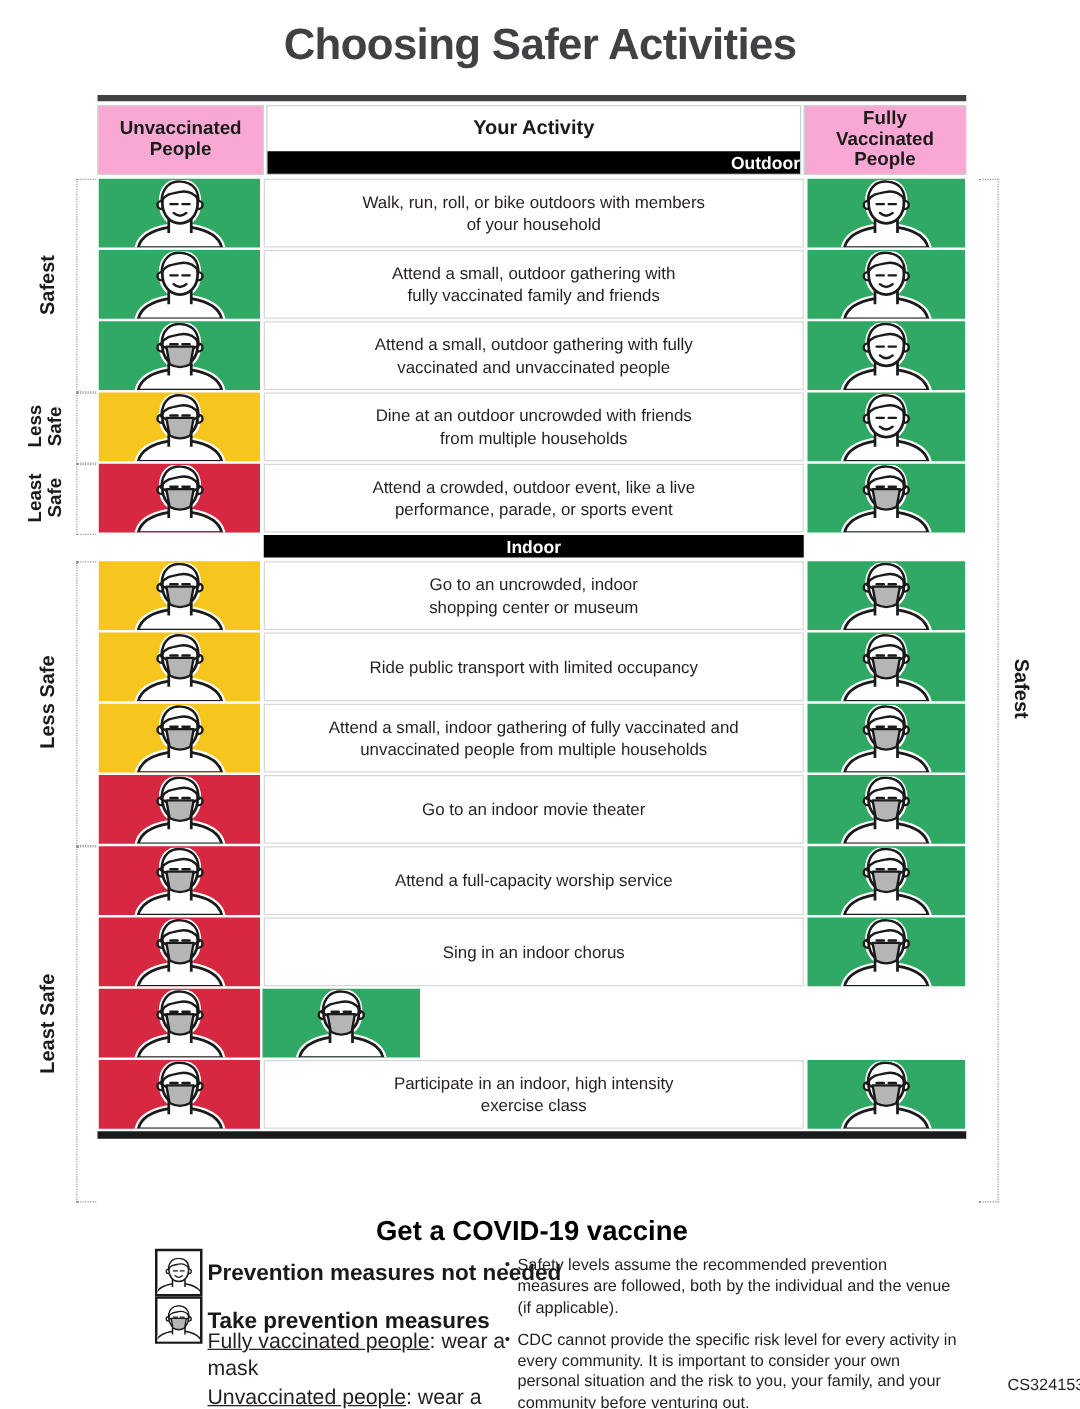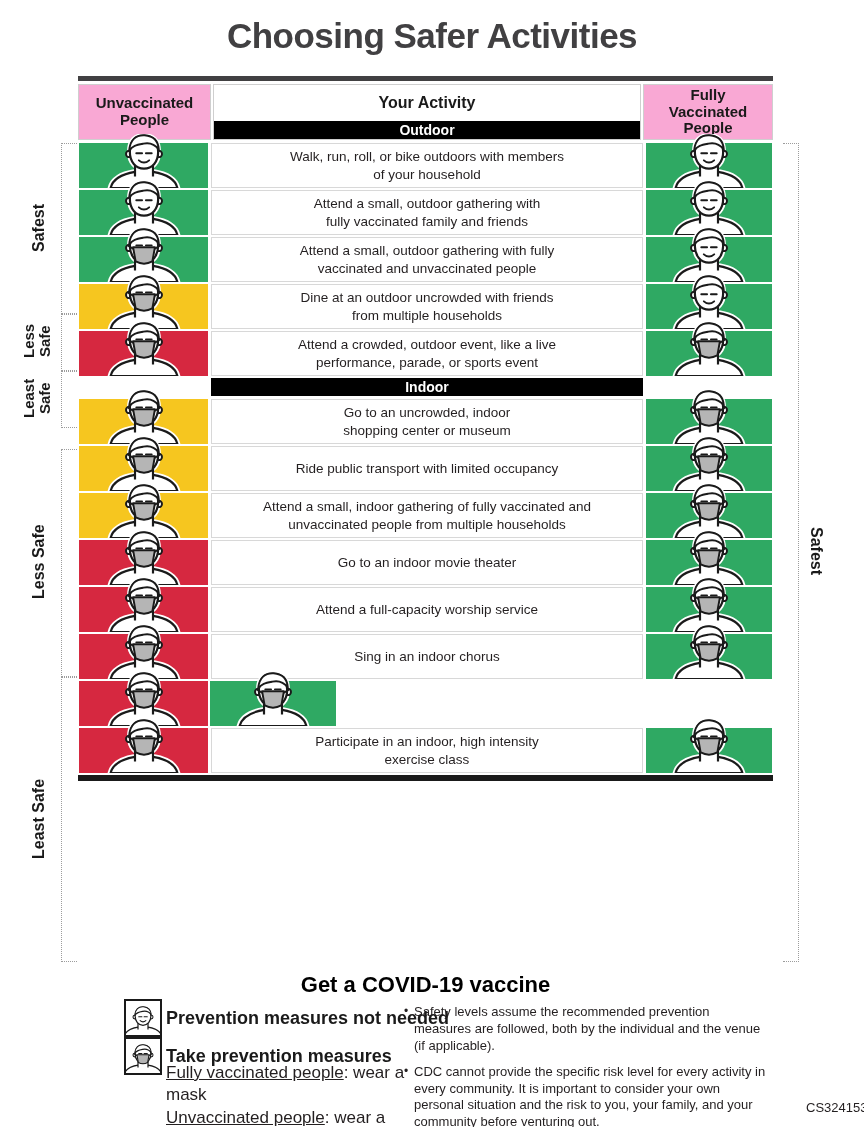--- a/index.html
+++ b/index.html
@@ -12,24 +12,24 @@
   .tablewrap{position:absolute;left:78px;top:76px;width:695px;}
   .rule-top{height:5px;background:#414042;margin-bottom:3px;}
   .rule-bottom{height:6px;background:#1a1a1a;margin-top:2px;}
 
   .hdr-row{display:flex;height:56px;margin-bottom:3px;}
   .hdr-cell{border:1px solid #cfcfcf;background:#f9a8d4;display:flex;align-items:center;justify-content:center;
             text-align:center;font-weight:bold;font-size:15px;line-height:1.12;white-space:pre-line;color:#1a1a1a;}
   .hdr-left{width:131px;}
   .hdr-center{flex:1;margin:0 2px;border:1px solid #cfcfcf;display:flex;flex-direction:column;}
   .hdr-center .ya{flex:1;display:flex;align-items:center;justify-content:center;font-weight:bold;font-size:16px;color:#1a1a1a;}
-  .section-bar{height:18px;background:#000;color:#fff;font-weight:bold;font-size:14px;line-height:18px;text-align:center;}
+  .section-bar{height:18px;background:#000;color:#fff;font-weight:bold;font-size:14px;line-height:18px;text-align:right;}
   .hdr-right{width:128px;}
 
-  .row{display:flex;height:45px;margin-bottom:2px;}
+  .row{display:flex;height:55px;margin-bottom:2px;}
   .icon-cell{position:relative;}
   .icon-cell.left{width:131px;}
   .icon-cell.right{width:128px;}
   .swatch{position:absolute;inset:0 1px;overflow:visible;}
   .risk-green{background:var(--green);}
   .risk-yellow{background:var(--yellow);}
   .risk-red{background:var(--red);}
   .face{position:absolute;bottom:0;left:50%;transform:translateX(-50%);height:54px;width:90px;}
   .text-cell{flex:1;margin:0 2px;border:1px solid #d8d8d8;background:#fff;display:flex;align-items:center;justify-content:center;
              text-align:center;font-size:13.5px;line-height:1.3;white-space:pre-line;color:#231f20;}

